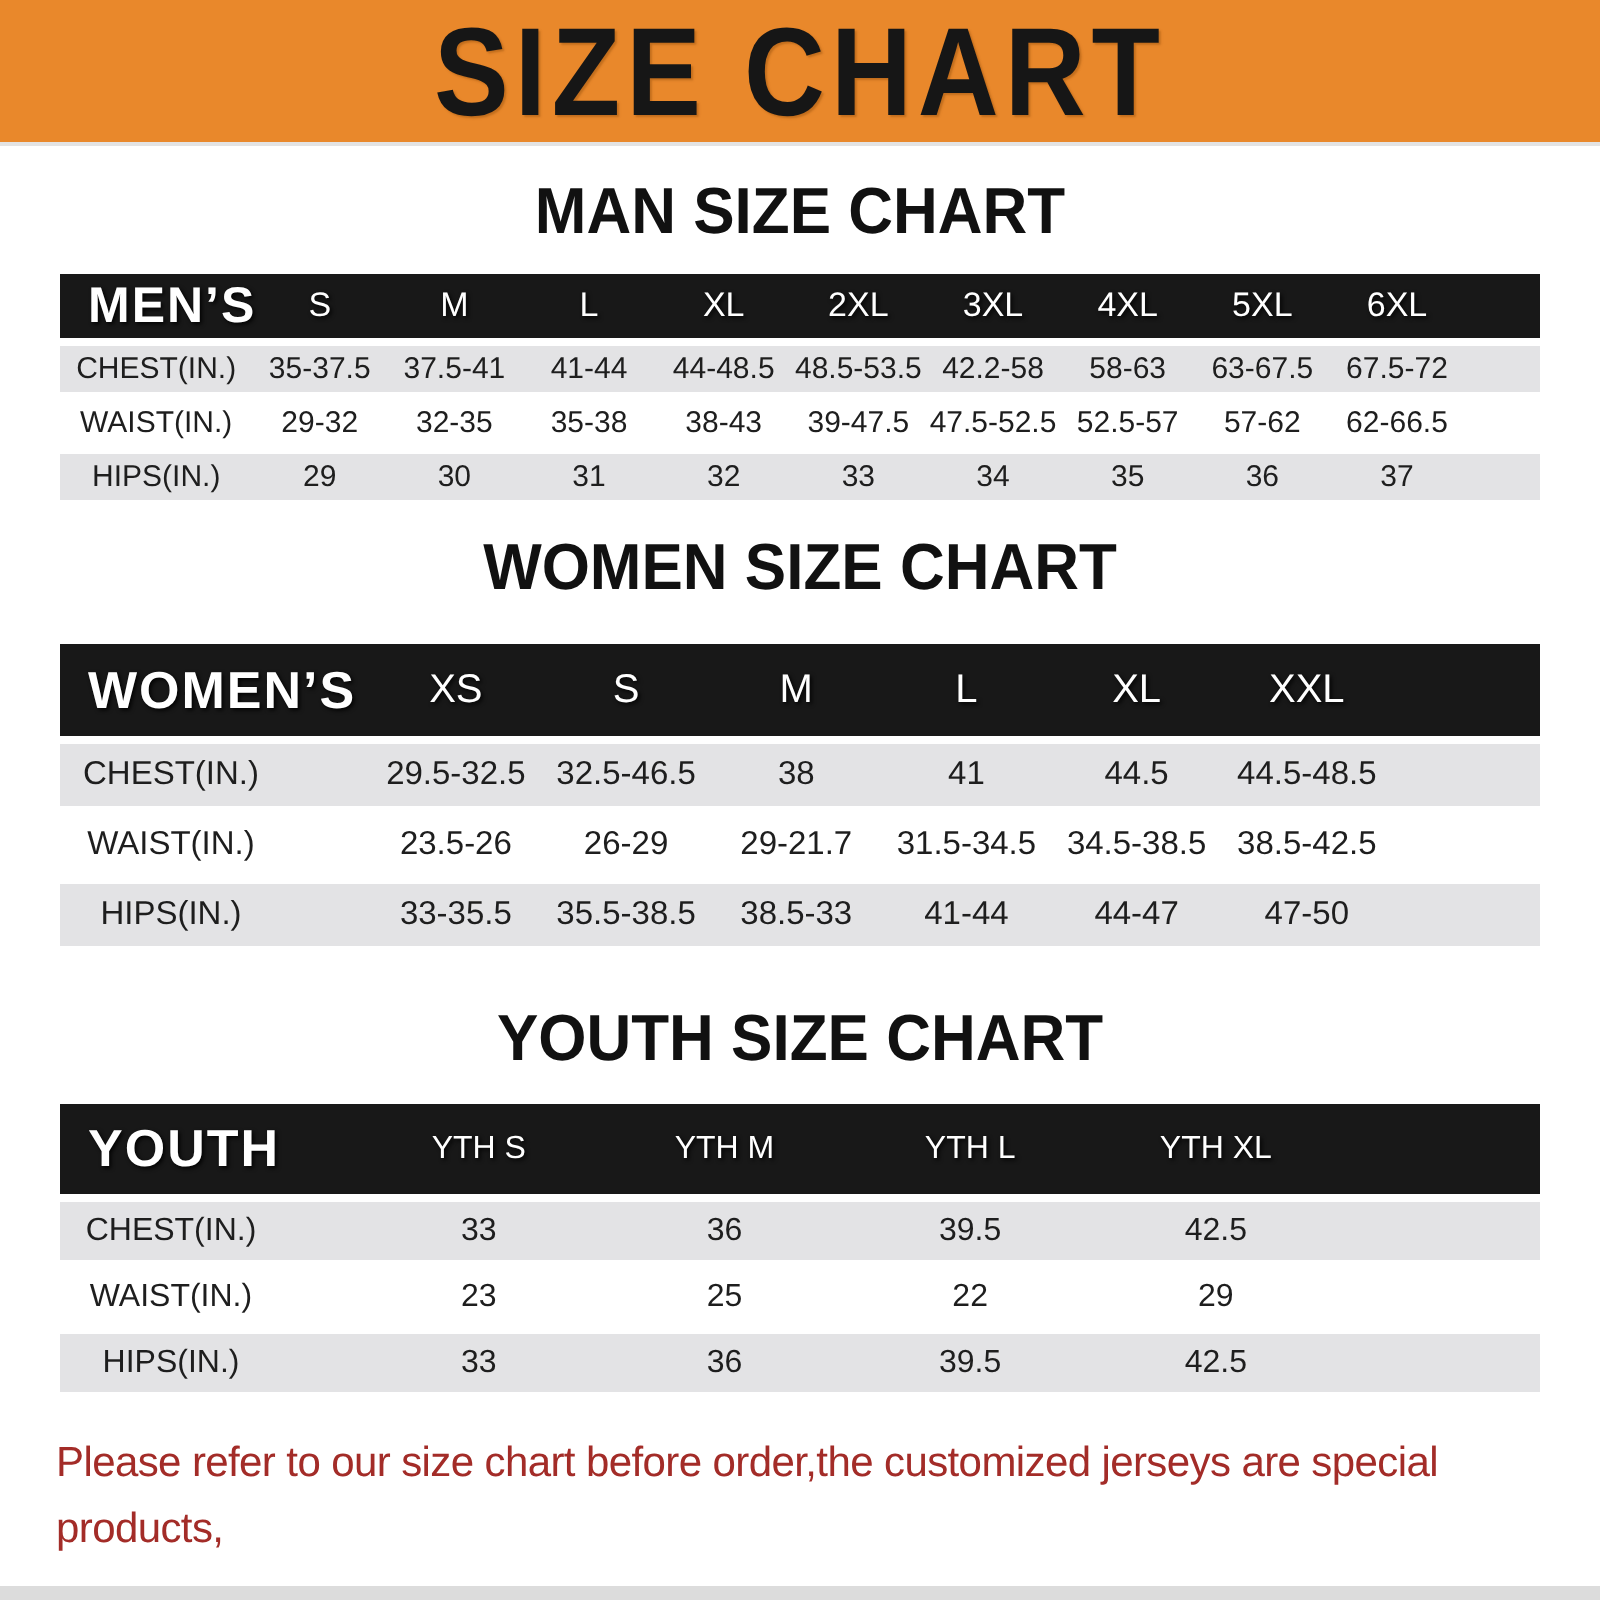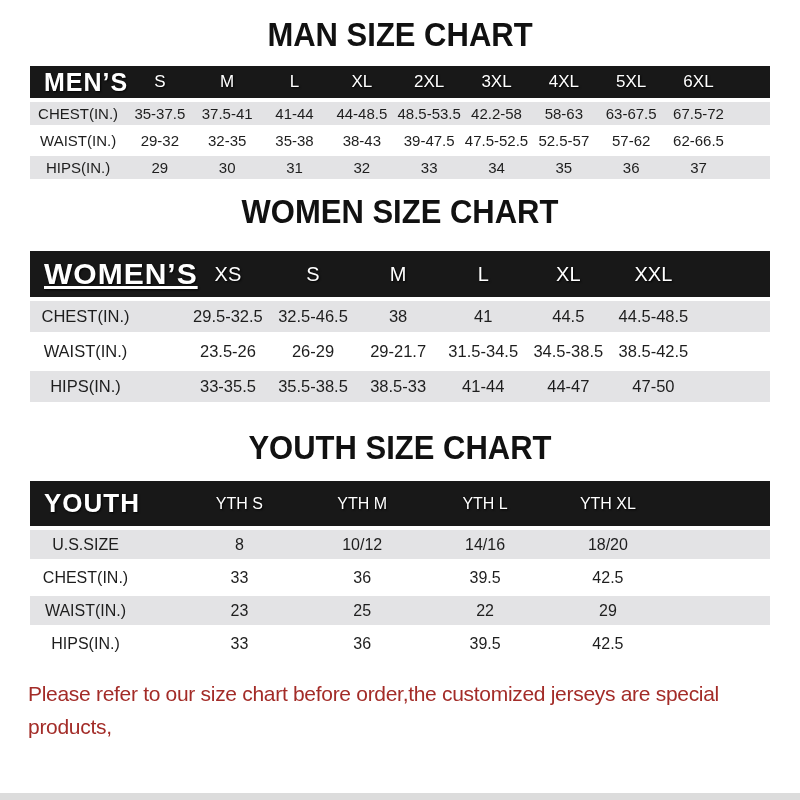--- a/index.html
+++ b/index.html
@@ -63,21 +63,21 @@
     color: #1e1e1e;
   }
   table.size-table tbody tr:nth-child(odd) td  { background: #E3E3E5; }
   table.size-table tbody tr:nth-child(even) td { background: #ffffff; }
 
   .tbl-men  thead th { height: 30px; font-size: 17px; }
   .tbl-men  thead th.lbl { font-size: 25px; }
   .tbl-men  tbody td { height: 21px; font-size: 15px; }
 
   .tbl-women thead th { height: 44px; font-size: 20px; }
-  .tbl-women thead th.lbl { font-size: 30px; text-decoration: underline; }
+  .tbl-women thead th.lbl { font-size: 26px; }
   .tbl-women tbody td { height: 29px; font-size: 16.5px; }
 
   .tbl-youth thead th { height: 43px; font-size: 16px; }
   .tbl-youth thead th.lbl { font-size: 26px; }
   .tbl-youth tbody td { height: 27px; font-size: 16px; }
 
   .footer-note {
     margin-top: 15px;
     padding: 0 28px;
     font-size: 21px;
@@ -91,20 +91,23 @@
     left: 0; bottom: 0;
     width: 800px; height: 7px;
     background: #DCDCDC;
   }
 </style>
 </head>
 <body>
 
 <div>
 
+  <header class="banner" style="background: rgb(233, 136, 43);">
+    <h1 style="color: rgb(22, 22, 22);">SIZE CHART</h1>
+  </header>
 
   <section>
     <h2 id="heading-man" class="section-heading">MAN SIZE CHART</h2>
     <table class="size-table tbl-men">
       <colgroup>
         <col style="width:13%">
         <col style="width:9.1%">
           <col style="width:9.1%">
           <col style="width:9.1%">
         <col style="width:9.1%">
@@ -257,29 +260,20 @@
             <th class="sp"></th>
             <th class="col">YTH S</th>
             <th class="col">YTH M</th>
             <th class="col">YTH L</th>
             <th class="col">YTH XL</th>
             <th class="trail"></th>
           </tr>
         </thead>
       <tbody>
           <tr>
-            <td class="lbl-td">U.S.SIZE</td>
-            <td class="sp"></td>
-            <td class="val">8</td>
-            <td class="val">10/12</td>
-            <td class="val">14/16</td>
-            <td class="val">18/20</td>
-            <td class="trail"></td>
-          </tr>
-          <tr>
             <td class="lbl-td">CHEST(IN.)</td>
             <td class="sp"></td>
             <td class="val">33</td>
             <td class="val">36</td>
             <td class="val">39.5</td>
             <td class="val">42.5</td>
             <td class="trail"></td>
           </tr>
           <tr>
             <td class="lbl-td">WAIST(IN.)</td>

